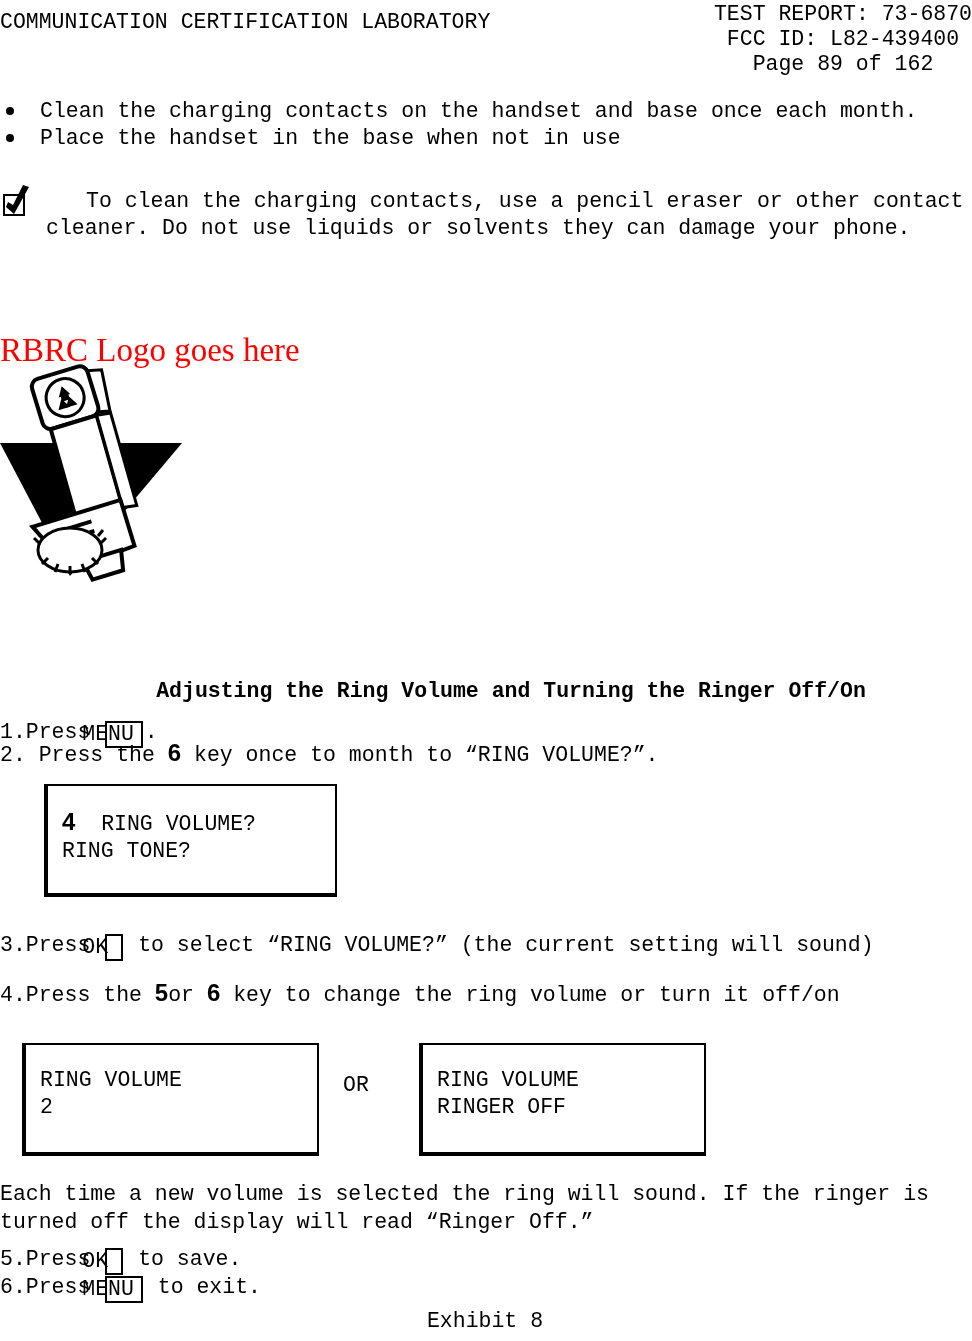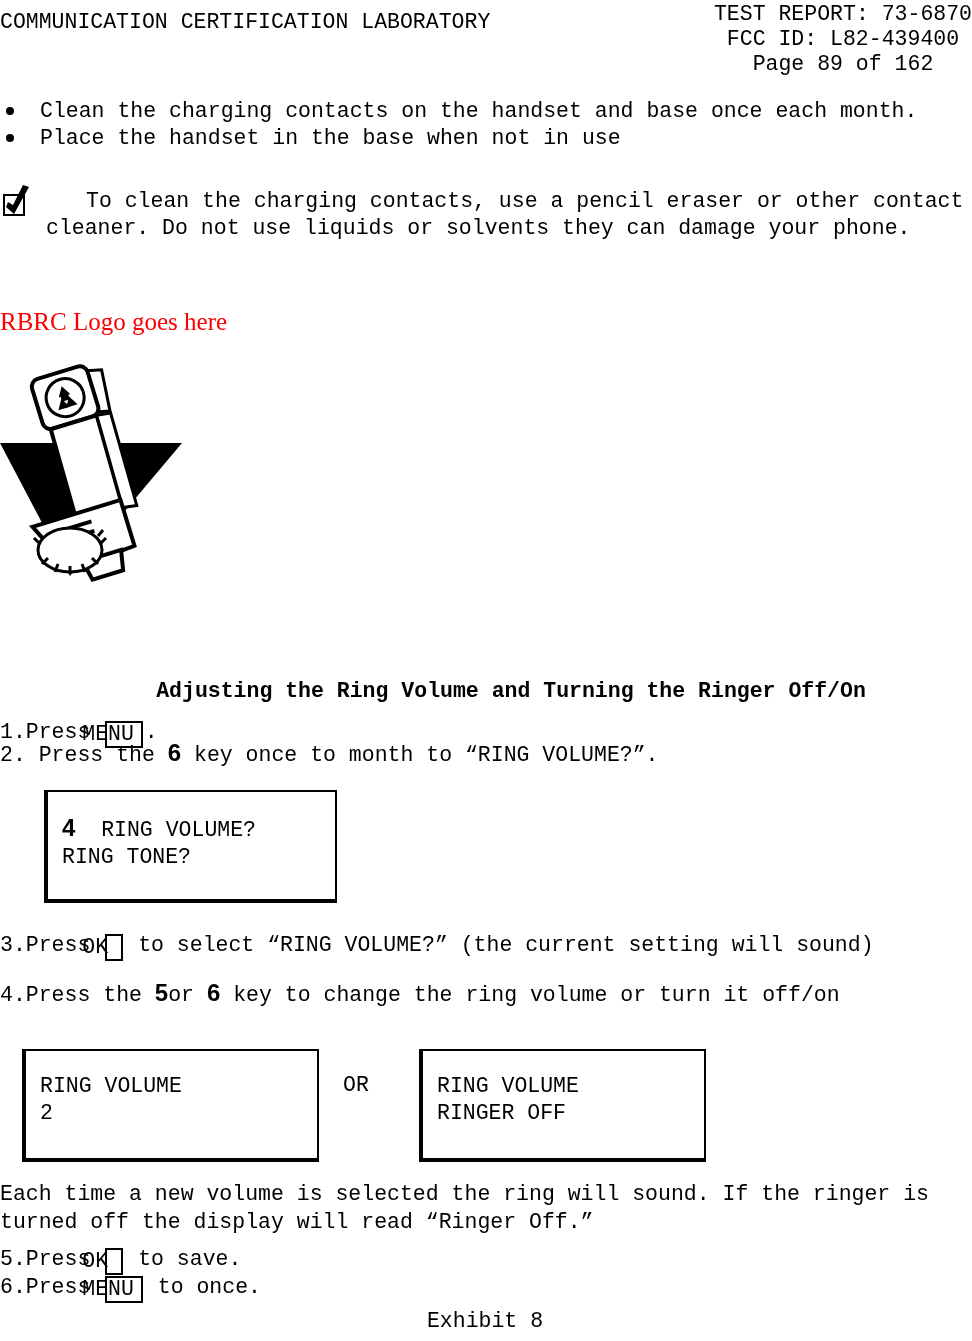--- a/index.html
+++ b/index.html
@@ -94,25 +94,25 @@
   }
   .note-text {
     display: block;
     text-indent: 40px;
     margin-left: 46px;
   }
 
   
   .rbrc {
     position: absolute;
-    top: 308px;
+    top: 332px;
     left: 0px;
     color: #ff0000;
     font-family: "Liberation Serif", "DejaVu Serif", serif;
-    font-size: 25px;
+    font-size: 33px;
     font-weight: normal;
     white-space: nowrap;
   }
 
   
   .clipart {
     position: absolute;
     top: 358px;
     left: 0px;
     width: 260px;
@@ -185,21 +185,20 @@
     position: absolute;
     background: #fff;
     border-top: 2px solid #000;
     border-right: 2px solid #000;
     border-left: 4px solid #000;
     border-bottom: 4px solid #000;
     box-sizing: border-box;
     font-size: 21.5px;
     line-height: 27px;
     padding: 22px 0 0 14px;
-    margin-top: 6px;
   }
   .lcd-a {
     top: 784px;
     left: 44px;
     width: 293px;
     height: 113px;
   }
   .lcd-b {
     top: 1043px;
     left: 22px;
@@ -376,19 +375,19 @@
   </div>
 
   <div class="step s5">
     <span class="step-indent">
       <span>5.</span><span>Press </span><span class="keycap">OK</span><span> to  save.</span>
     </span>
   </div>
 
   <div class="step s6">
     <span class="step-indent">
-      <span>6.</span><span>Press </span><span class="keycap">MENU</span><span> to once.</span>
+      <span>6.</span><span>Press </span><span class="keycap">MENU</span><span> to exit.</span>
     </span>
   </div>
 
   <div class="footer">Exhibit 8</div>
 
 </div>
 
 </body></html>

